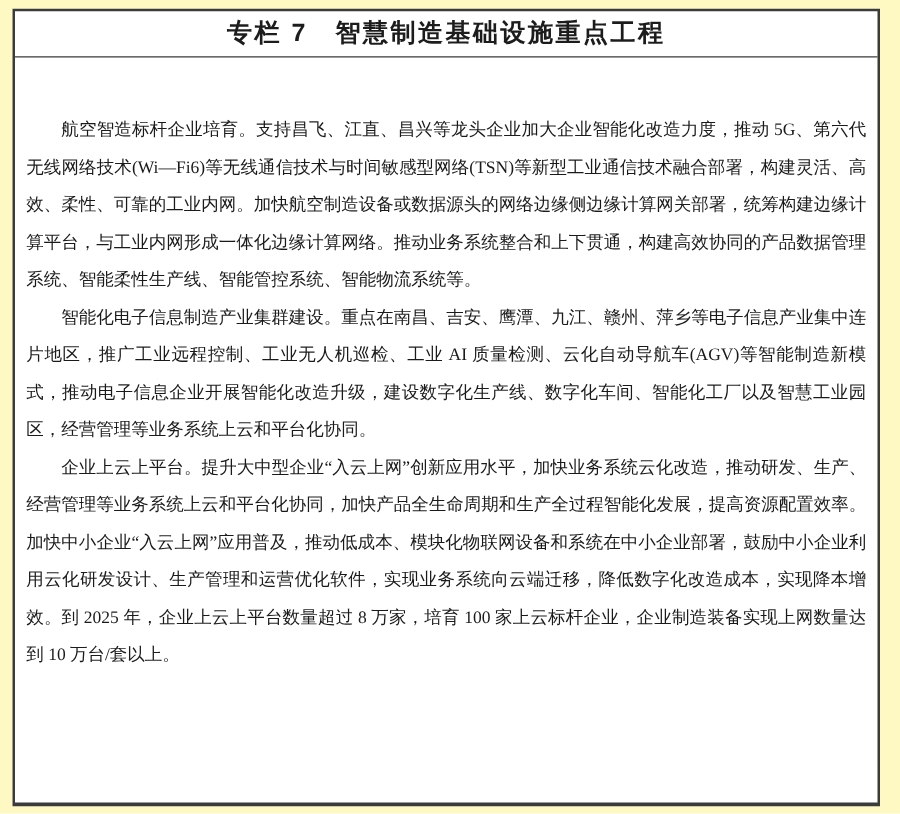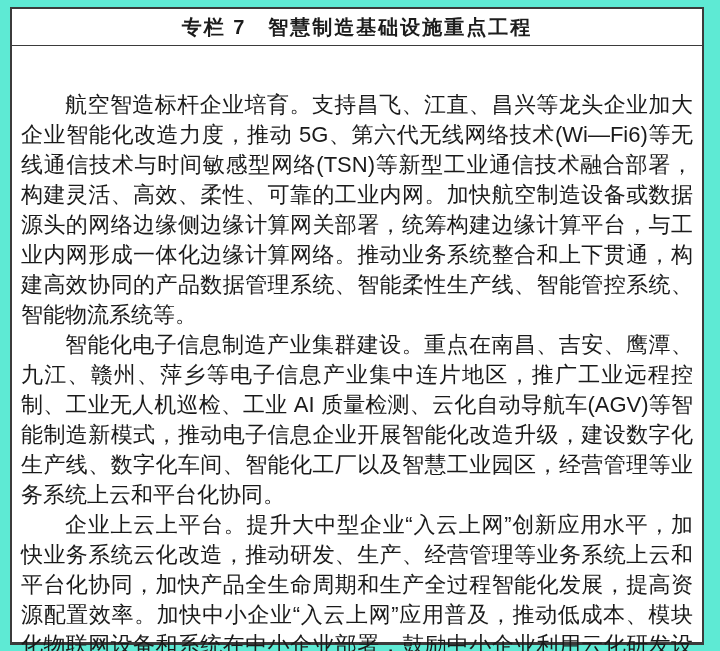--- a/index.html
+++ b/index.html
@@ -4,21 +4,21 @@
 <style>
   html, body {
     margin: 0;
     padding: 0;
     background: #ffffff;
   }
   .page {
     position: relative;
     width: 720px;
     height: 651px;
-    background: #5eead4;
+    background: #fef9c3;
     overflow: hidden;
   }
   .panel {
     position: absolute;
     left: 10px;
     top: 7px;
     width: 694px;
     height: 638px;
     box-sizing: border-box;
     border: 2px solid #3b3b3b;
@@ -35,22 +35,22 @@
     letter-spacing: 2px;
     color: #1c1c1c;
     border-bottom: 1px solid #3b3b3b;
     white-space: nowrap;
   }
   .panel-body {
     padding: 44px 9px 0 9px;
   }
   .para {
     margin: 0;
-    font-family: Liberation Sans, sans-serif;
-    font-size: 22px;
+    font-family: Liberation Serif, serif;
+    font-size: 14px;
     line-height: 30px;
     color: #1a1a1a;
     text-align: justify;
     text-justify: inter-ideograph;
     text-indent: 2em;
     word-break: break-all;
   }
 </style>
 </head>
 <body>

